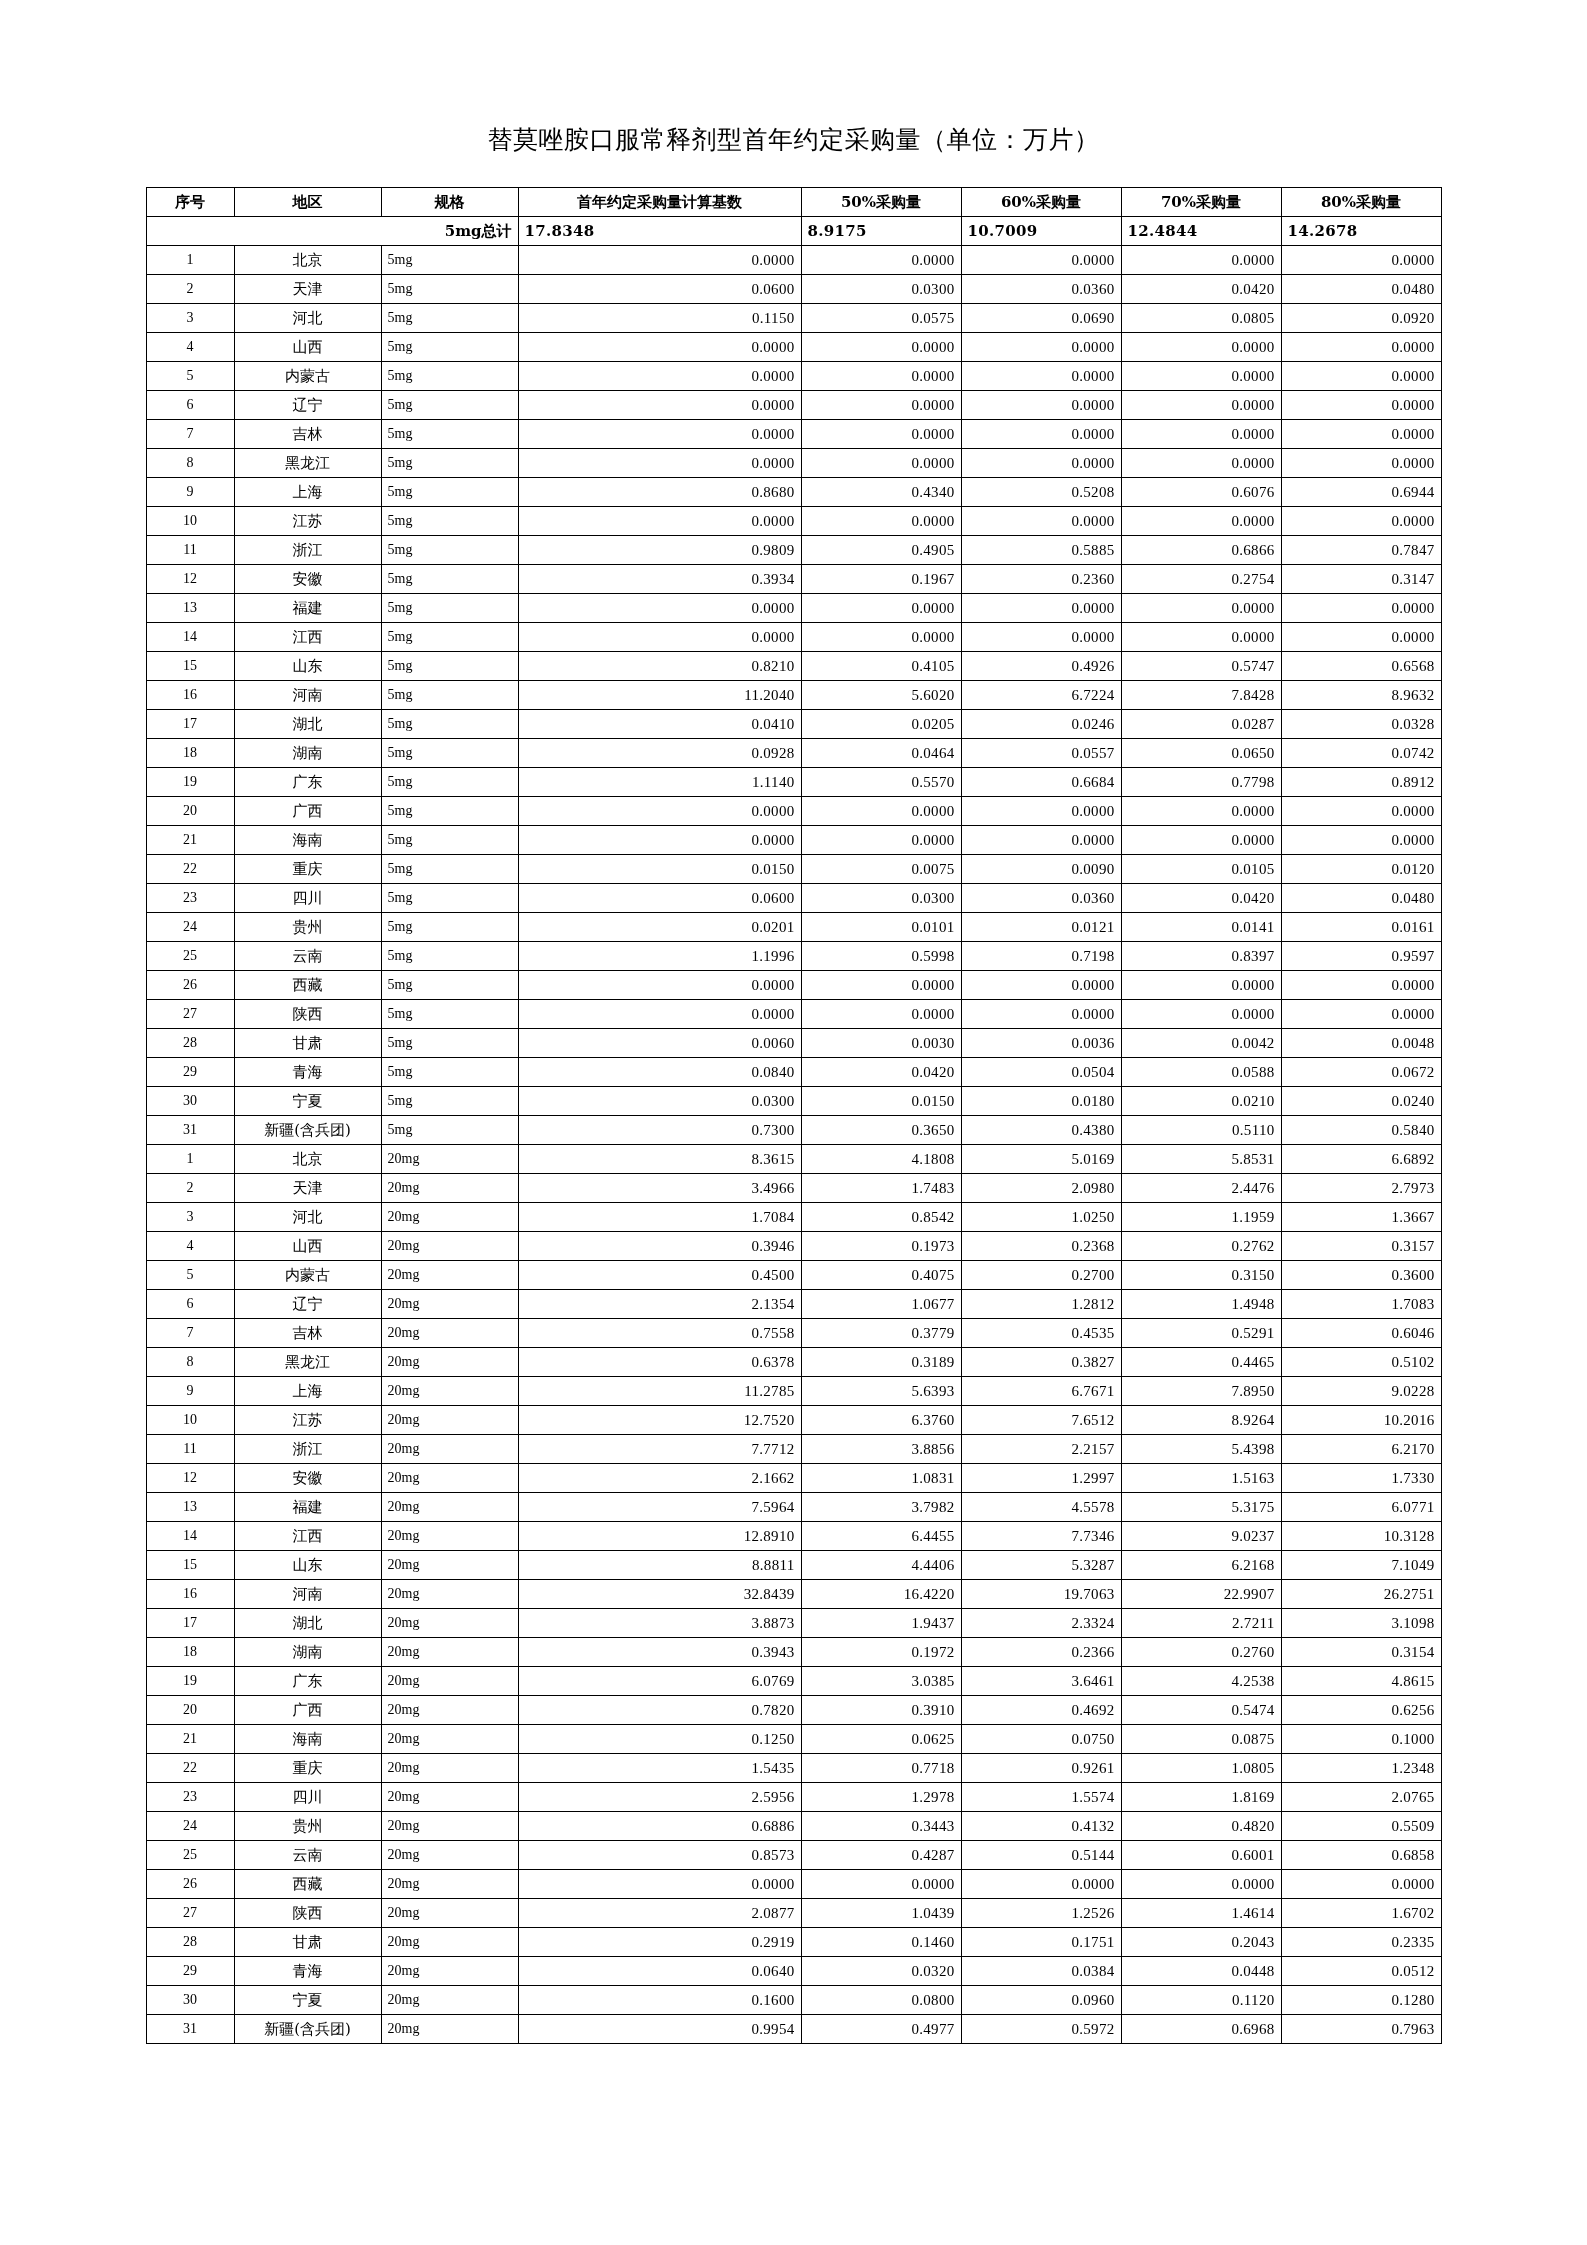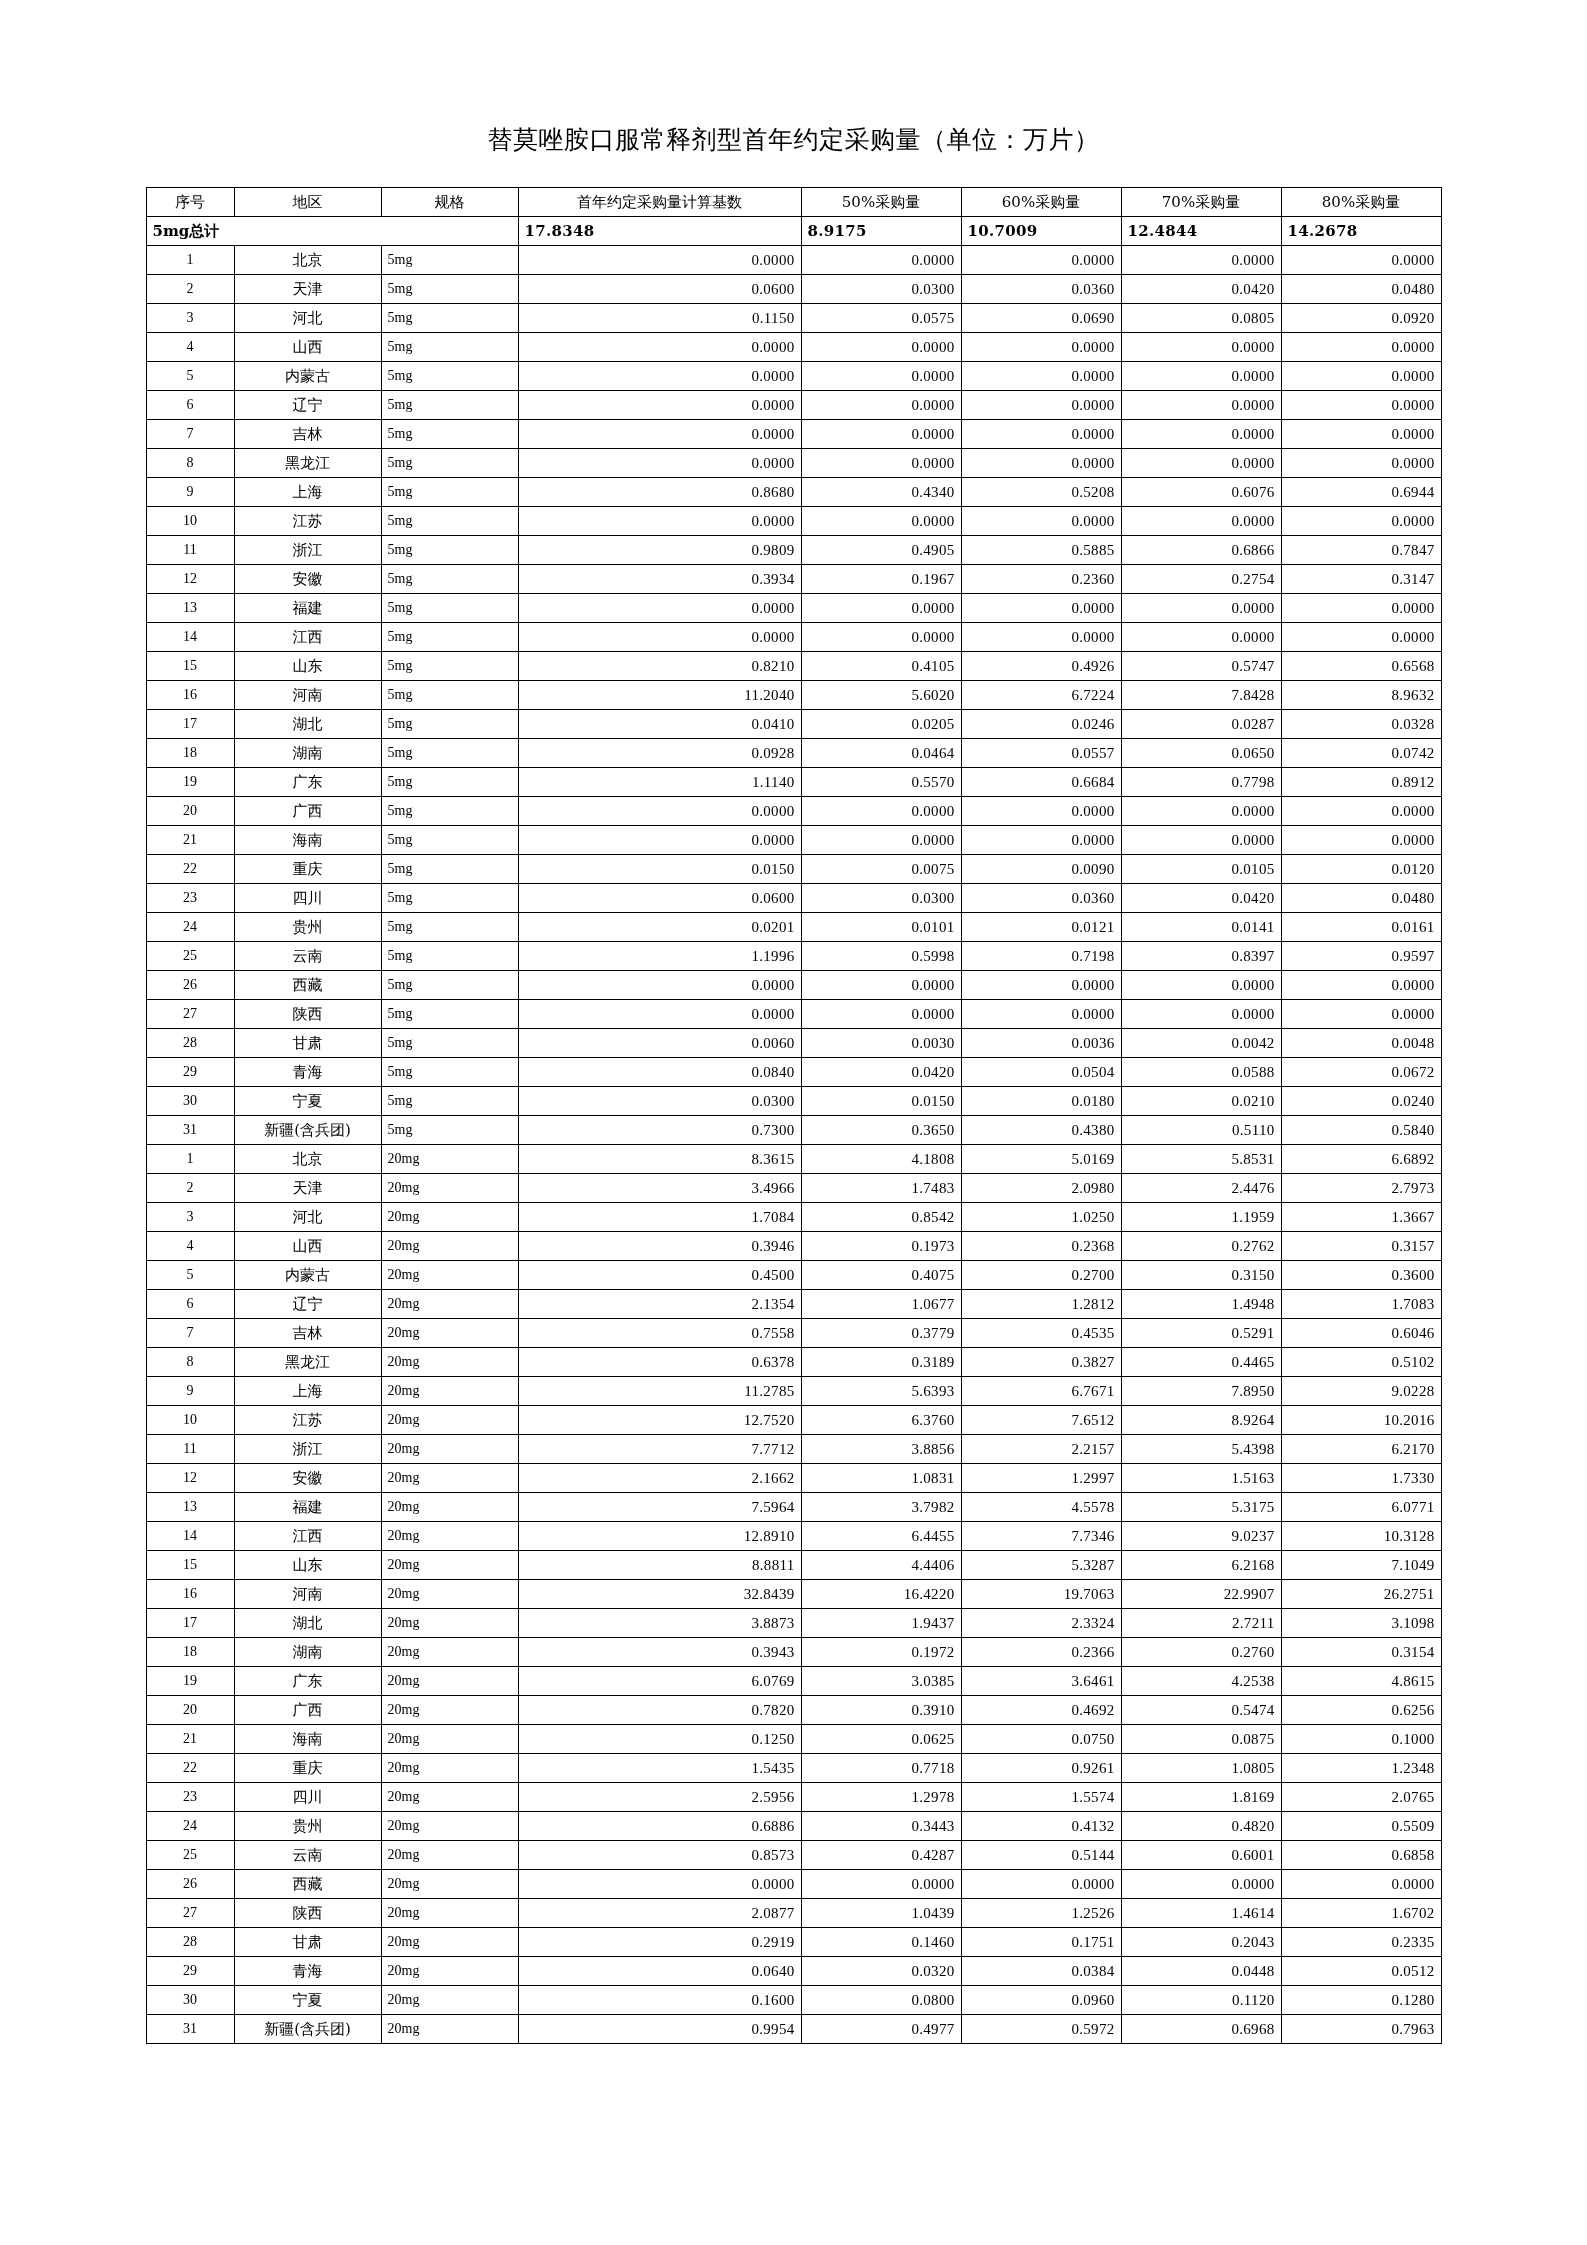--- a/index.html
+++ b/index.html
@@ -49,21 +49,21 @@
   table.grid th, table.grid td {
     border: 1px solid #000000;
     height: 28px;
     line-height: 28px;
     padding: 0 6px;
     overflow: hidden;
     white-space: nowrap;
   }
   table.grid th {
     text-align: center;
-    font-weight: normal;
+    font-weight: bold;
     font-family: "DejaVu Serif", serif;
     font-size: 15px;
     margin-left: 12px;
   }
   td.idx {
     text-align: center;
     font-size: 14px;
   }
   td.region {
     text-align: center;
@@ -80,21 +80,21 @@
     padding-right: 14px;
     font-size: 15px;
     letter-spacing: 0.3px;
   }
   tr.subtotal td {
     font-family: "DejaVu Serif", serif;
     font-weight: bold;
     font-size: 15px;
   }
   tr.subtotal td.label {
-    text-align: left;
+    text-align: right;
   }
   tr.subtotal td.num {
     text-align: left;
     padding-right: 14px;
   }
 </style>
 </head>
 <body>
 
 <div class="page">

